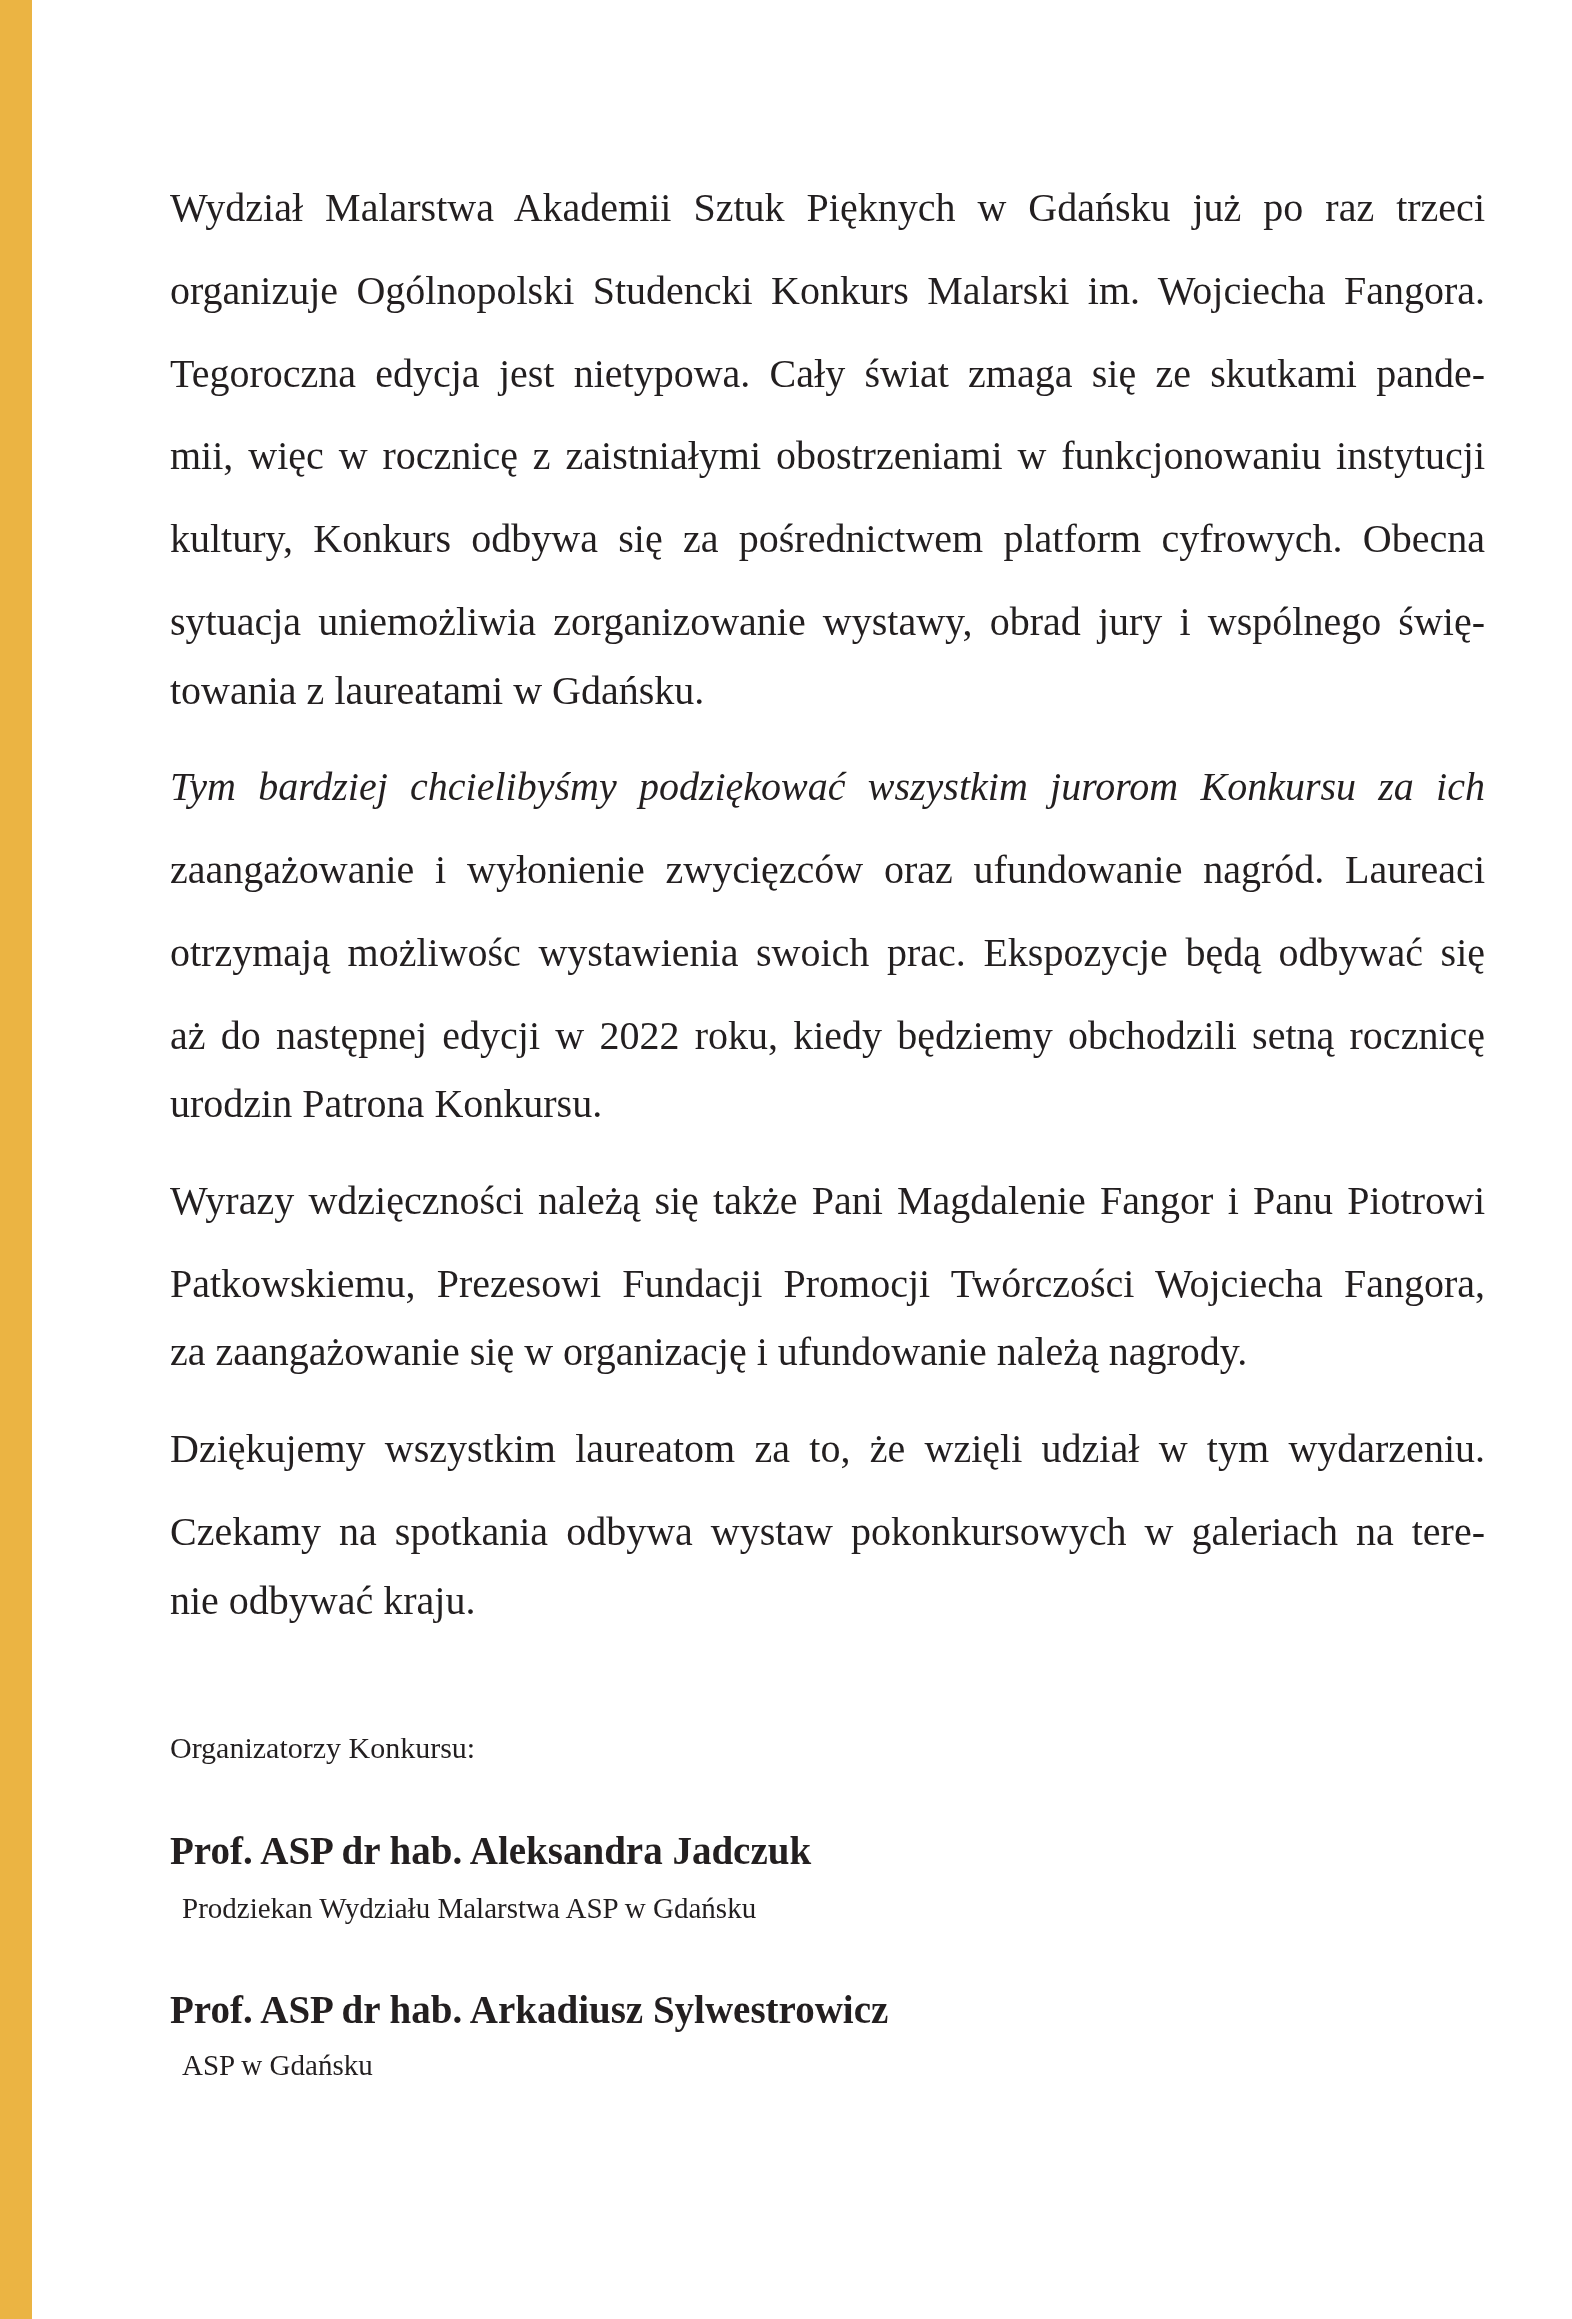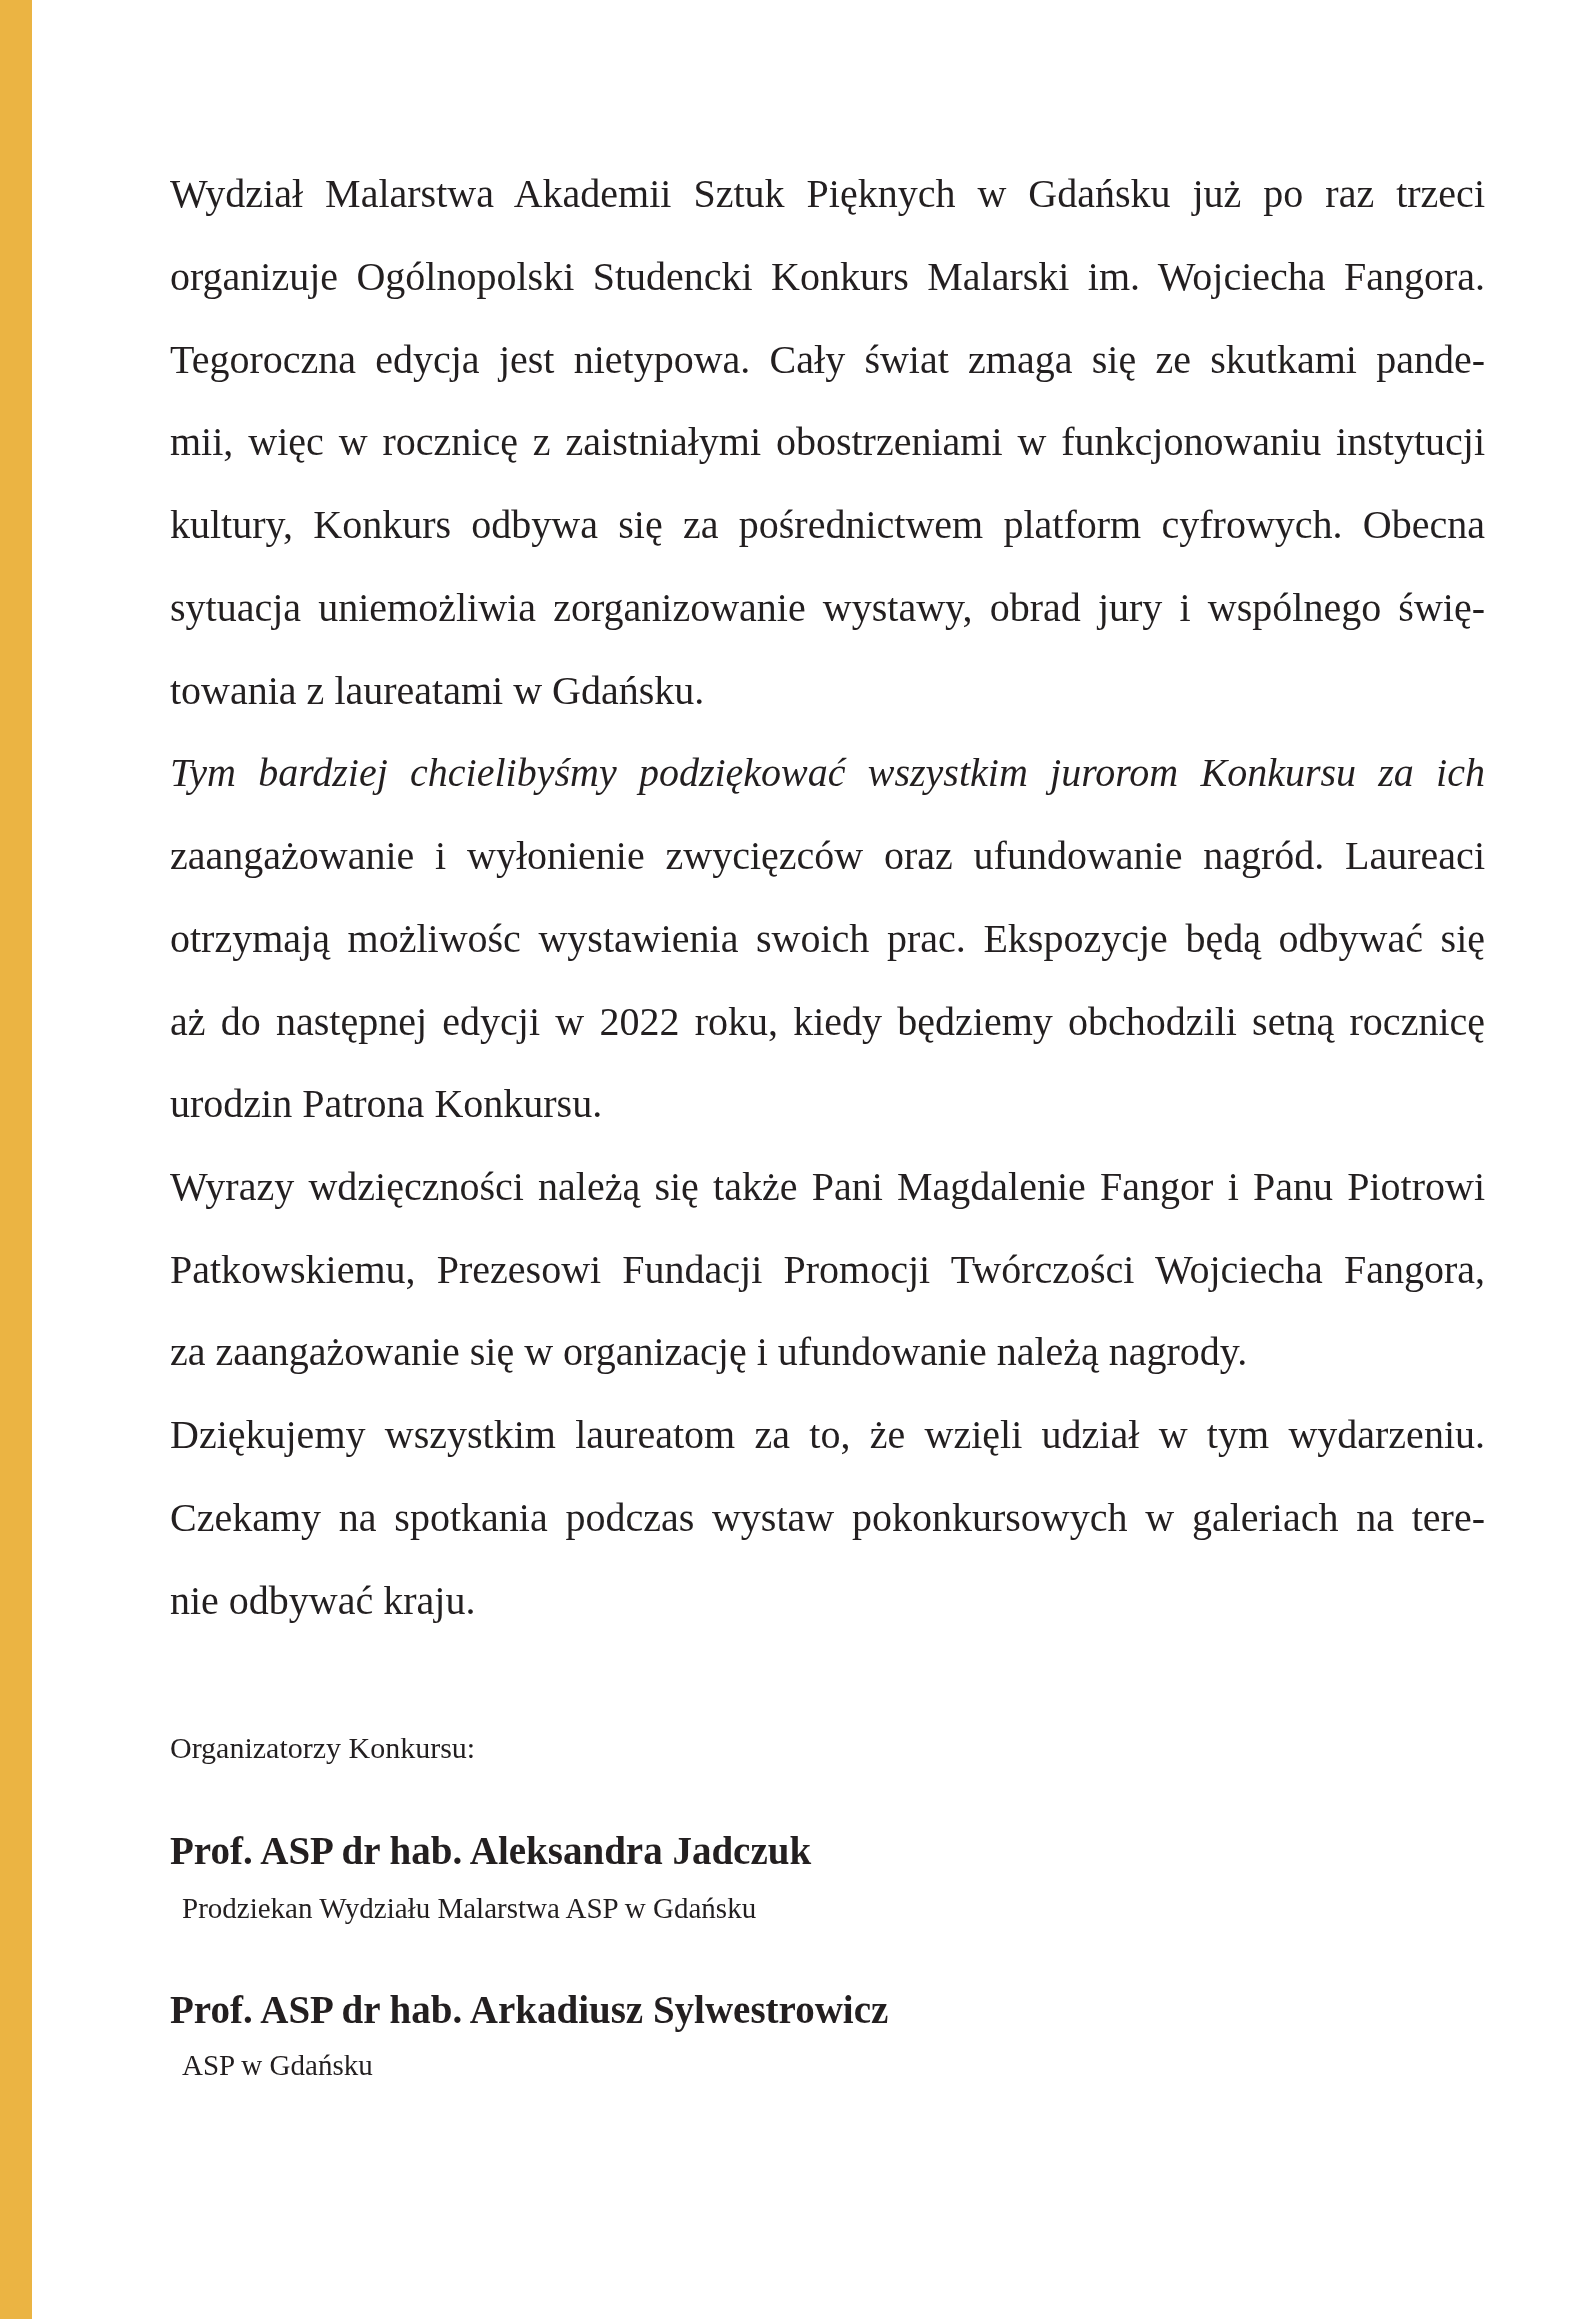--- a/index.html
+++ b/index.html
@@ -36,20 +36,21 @@
       font-size: 40px;
       line-height: 51px;
       height: 51px;
       white-space: nowrap;
       overflow: visible;
     }
     .line.justified {
       text-align: justify;
       text-align-last: justify;
       white-space: normal;
+      margin-top: 14px;
     }
     .line.last {
       text-align: left;
     }
     .org-label {
       position: absolute;
       left: 0;
       font-size: 30px;
       line-height: 36px;
       white-space: nowrap;
@@ -96,21 +97,21 @@
   </div>
 
   <div>
     <div class="line justified" style="top: 1161px; white-space: nowrap; text-align: justify; text-align-last: justify;">Wyrazy wdzięczności należą się także Pani Magdalenie Fangor i Panu Piotrowi</div>
     <div class="line justified" style="top: 1244px; white-space: nowrap; text-align: justify; text-align-last: justify;">Patkowskiemu, Prezesowi Fundacji Promocji Twórczości Wojciecha Fangora,</div>
     <div class="line last" style="top:1326px">za zaangażowanie się w organizację i ufundowanie należą nagrody.</div>
   </div>
 
   <div>
     <div class="line justified" style="top: 1409px; white-space: nowrap; text-align: justify; text-align-last: justify;">Dziękujemy wszystkim laureatom za to, że wzięli udział w tym wydarzeniu.</div>
-    <div class="line justified" style="top: 1492px; white-space: nowrap; text-align: justify; text-align-last: justify;">Czekamy na spotkania podczas wystaw pokonkursowych w galeriach na tere-</div>
+    <div class="line justified" style="top: 1492px; white-space: nowrap; text-align: justify; text-align-last: justify;">Czekamy na spotkania odbywa wystaw pokonkursowych w galeriach na tere-</div>
     <div class="line last" style="top:1575px">nie odbywać kraju.</div>
   </div>
 
   <div>
     <div class="org-label" style="top:1730px">Organizatorzy Konkursu:</div>
 
     <div>
       <div class="sig-name" style="top:1828px">Prof. ASP dr hab. Aleksandra Jadczuk</div>
       <div class="sig-role" style="top:1890px">Prodziekan Wydziału Malarstwa ASP w Gdańsku</div>
     </div>

